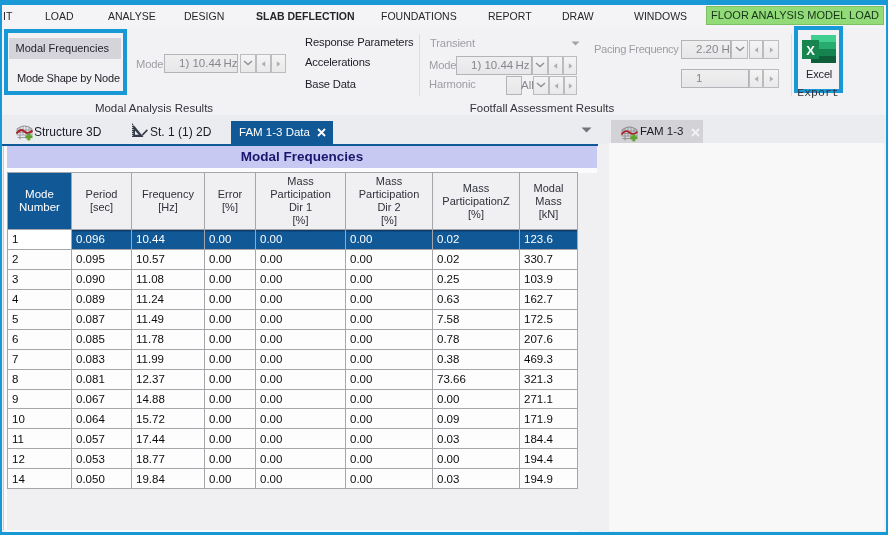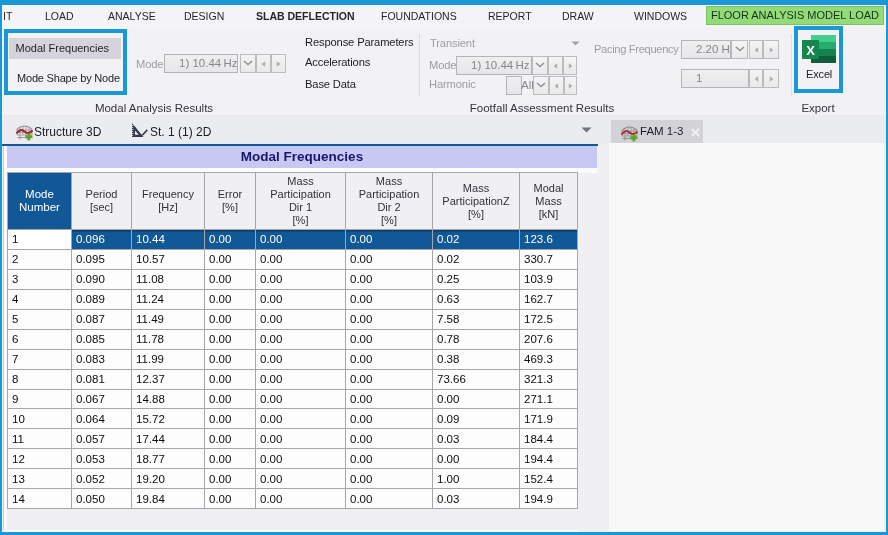--- a/index.html
+++ b/index.html
@@ -175,41 +175,47 @@
     <rect x="9" y="7" width="25" height="7" fill="#28ab6e"></rect>
     <rect x="9" y="14" width="25" height="7" fill="#148350"></rect>
     <rect x="9" y="21" width="25" height="7" fill="#0e5e39"></rect>
     <rect x="0" y="5" width="17" height="19" fill="#17854e"></rect>
     <text x="8.5" y="19.5" font-size="13" font-weight="bold" fill="#fff" text-anchor="middle" font-family="Liberation Sans">X</text>
   </svg>
   <span class="lbl" style="left:804px;top:40px;color:#23232c;font-size:11px;">Excel</span>
 
   <div class="grplbl" style="left:152px;top:74px;">Modal Analysis Results</div>
   <div class="grplbl" style="left:540px;top:74px;">Footfall Assessment Results</div>
-  <div class="grplbl" style="left:816px;top:74px;">Export</div>
+  <div class="grplbl" style="left:816px;top:58px;font-family:Liberation Mono, monospace;">Export</div>
 </div>
 
 <div class="abs tabstrip">
   <svg class="abs" style="left:14px;top:7px;" width="17" height="19" viewBox="0 0 17 19">
     <path d="M1 7 Q8.5 1 16 7" stroke="#96969a" stroke-width="1.2" fill="none"></path>
     <path d="M1 7 L1 13 M16 7 L16 13 M4 5 L4 13 M7 3.6 L7 13 M10 3.6 L10 13 M13 5 L13 13" stroke="#9a9a9e" stroke-width="0.9" fill="none"></path>
     <path d="M1 8 L16 8 M1 10.5 L16 10.5 M1 13 L16 13" stroke="#9a9a9e" stroke-width="0.9" fill="none"></path>
     <path d="M4 13 L4 17.5 M11 13 L11 17.5 M1.5 15.5 L13 15.5" stroke="#9a9a9e" stroke-width="1.1" fill="none"></path>
     <path d="M0.5 11.5 Q4.5 6 8.5 9.5 Q12.5 13 16.5 8.5" stroke="#a8222a" stroke-width="2.1" fill="none"></path>
     <rect x="9.3" y="13.4" width="7.2" height="2.8" fill="#5fa32b"></rect>
       <rect x="11.5" y="11.2" width="2.8" height="7.2" fill="#5fa32b"></rect>
   </svg>
   <span class="doctab" style="left:32px;top:10px;">Structure 3D</span>
   <svg class="abs" style="left:129px;top:7px;" width="17" height="16" viewBox="0 0 17 16">
     <path d="M1 1 L1 15 L12.5 15 Z" fill="#343a48"></path>
     <path d="M4 8.5 L4 12.8 L7.8 12.8 Z" fill="#ebecf0"></path>
     <path d="M1 3.5 h1.6 M1 5.5 h1.2 M1 7.5 h1.6 M1 9.5 h1.2 M1 11.5 h1.6 M1 13.5 h1.2" stroke="#ebecf0" stroke-width="0.8"></path>
     <path d="M15.8 7.2 L11.5 11.8 L9.8 14.6 L12.6 13 L16.9 8.4 Z" fill="#343a48"></path>
   </svg>
   <span class="doctab" style="left:148px;top:10px;">St. 1 (1) 2D</span>
+  <div class="abs doctab acttab">
+      <span style="position:absolute;left:8px;top:4.5px;white-space:nowrap;font-size:11.5px;">FAM 1-3 Data</span>
+    <svg style="position:absolute;left:85px;top:6px;" width="11" height="11">
+        <path d="M2 2 L9 9 M9 2 L2 9" stroke="#fff" stroke-width="1.8"></path>
+      </svg>
+  </div>
   <svg class="abs" style="left:579px;top:12px;" width="11" height="6">
       <path d="M0.5 0.5 L5.5 5.5 L10.5 0.5 Z" fill="#73737b"></path>
     </svg>
   <div class="abs doctab paneltab">
     <svg style="position:absolute;left:10px;top:3px;" width="17" height="19" viewBox="0 0 17 19">
       <path d="M1 7 Q8.5 1 16 7" stroke="#8e8e92" stroke-width="1.2" fill="none"></path>
       <path d="M1 7 L1 13 M16 7 L16 13 M4 5 L4 13 M7 3.6 L7 13 M10 3.6 L10 13 M13 5 L13 13" stroke="#929296" stroke-width="0.9" fill="none"></path>
       <path d="M1 8 L16 8 M1 10.5 L16 10.5 M1 13 L16 13" stroke="#929296" stroke-width="0.9" fill="none"></path>
       <path d="M4 13 L4 17.5 M11 13 L11 17.5 M1.5 15.5 L13 15.5" stroke="#929296" stroke-width="1.1" fill="none"></path>
       <path d="M0.5 11.5 Q4.5 6 8.5 9.5 Q12.5 13 16.5 8.5" stroke="#a8222a" stroke-width="1.8" fill="none"></path>
@@ -366,30 +372,20 @@
         <td>12</td>
         <td>0.053</td>
         <td>18.77</td>
         <td>0.00</td>
         <td>0.00</td>
         <td>0.00</td>
         <td>0.00</td>
         <td>194.4</td>
       </tr>
   <tr class="data">
-        <td>13</td>
-        <td>0.052</td>
-        <td>19.20</td>
-        <td>0.00</td>
-        <td>0.00</td>
-        <td>0.00</td>
-        <td>1.00</td>
-        <td>152.4</td>
-      </tr>
-  <tr class="data">
         <td>14</td>
         <td>0.050</td>
         <td>19.84</td>
         <td>0.00</td>
         <td>0.00</td>
         <td>0.00</td>
         <td>0.03</td>
         <td>194.9</td>
       </tr>
 </tbody>

